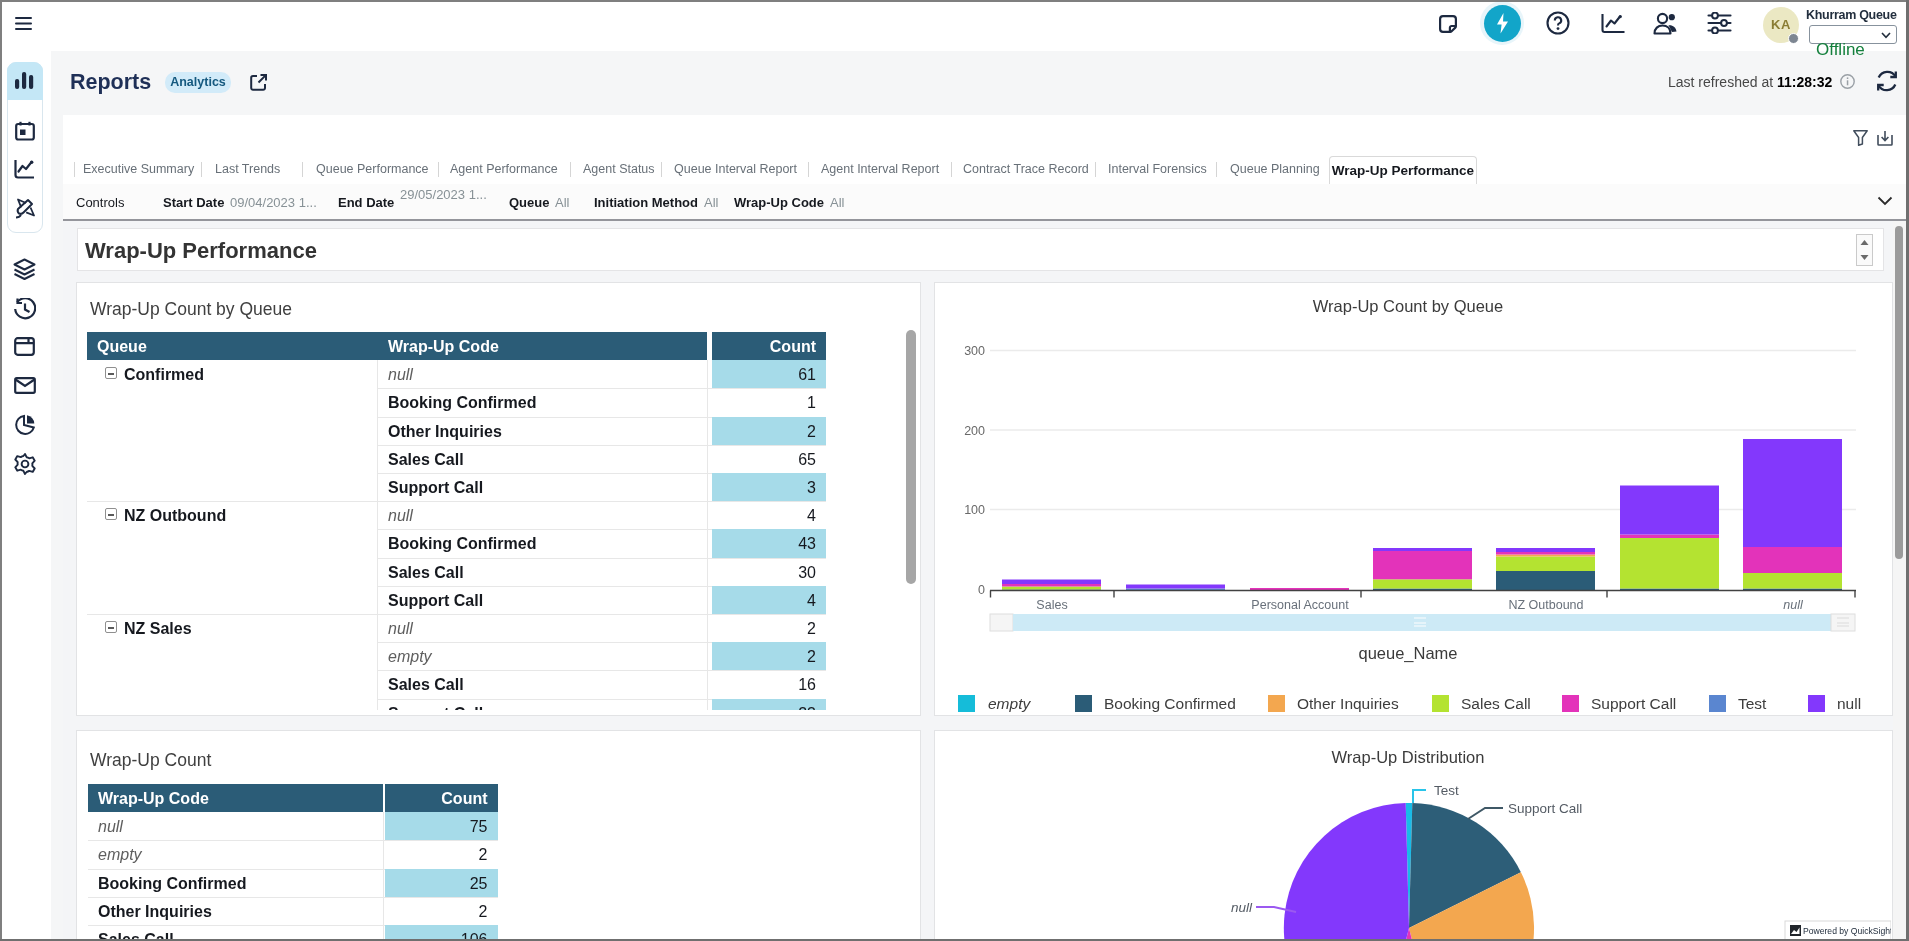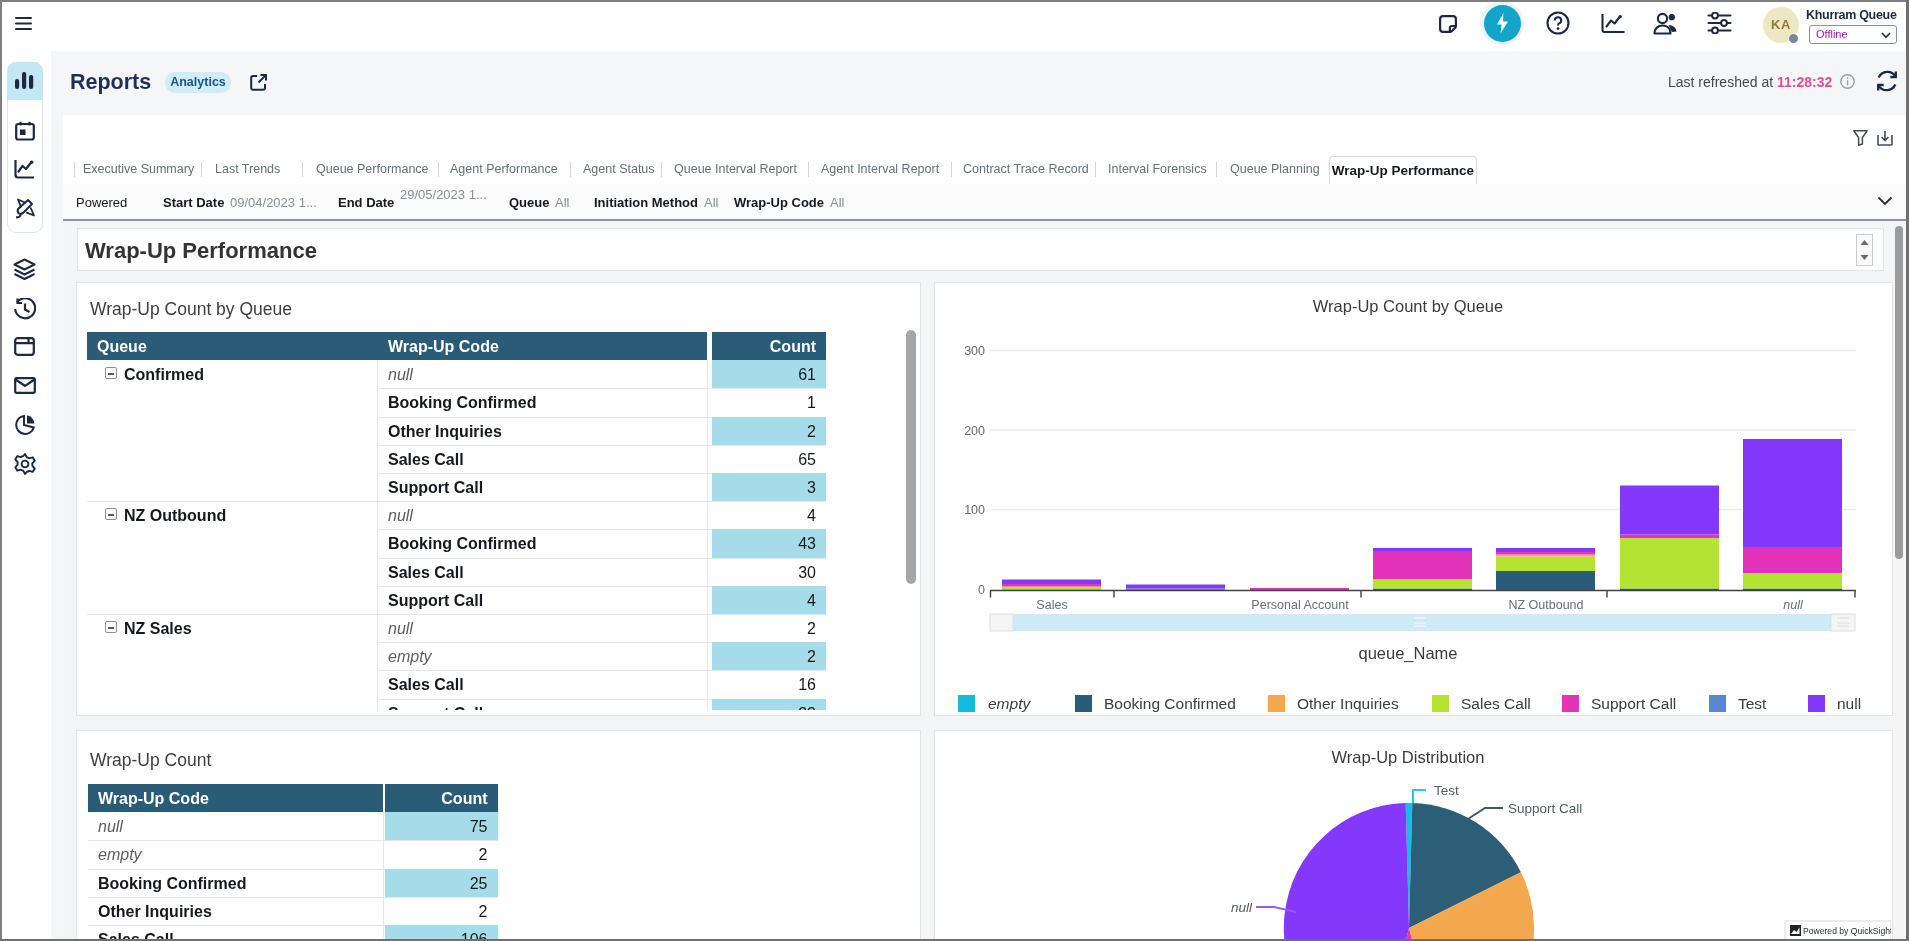--- a/index.html
+++ b/index.html
@@ -107,21 +107,21 @@
  </g>
  <circle cx="8" cy="3.5" r="2.9" fill="#fff" stroke="#1d2940" stroke-width="2"></circle>
  <circle cx="17" cy="11" r="2.9" fill="#fff" stroke="#1d2940" stroke-width="2"></circle>
  <circle cx="8" cy="18.5" r="2.9" fill="#fff" stroke="#1d2940" stroke-width="2"></circle>
 </svg>
 <div class="abs" style="left:1763px;top:7px;width:36px;height:36px;border-radius:50%;background:#ebe8c3"></div>
 <div class="abs" style="left:1763px;top:7px;width:36px;height:36px;border-radius:50%;text-align:center;line-height:36px;font-weight:bold;font-size:13px;color:#8a7d33;letter-spacing:.5px">KA</div>
 <div class="abs" style="left:1788px;top:33px;width:11px;height:11px;border-radius:50%;background:#7d8692;border:1.5px solid #fff"></div>
 <div class="abs" style="left:1806px;top:8px;font-weight:bold;font-size:12.5px;letter-spacing:-0.3px;color:#232f3e">Khurram Queue</div>
 <div class="abs" style="left:1809px;top:25px;width:88px;height:19px;border:1px solid #87929d;border-radius:3px;background:#fff">
- <span style="position:absolute;left:6px;top:2px;font-size:11px;color:#a21caf">Offline</span>
+ <span style="position:absolute;left:6px;top:14px;font-size:17px;color:#15803d">Offline</span>
  <svg class="ic" style="position:absolute;right:5px;top:6px" width="10" height="7" viewBox="0 0 10 7">
       <path d="M1 1 L5 5.4 L9 1" fill="none" stroke="#232f3e" stroke-width="1.6"></path>
     </svg>
 </div>
 
 <div class="abs" style="left:7px;top:62px;width:36px;height:171px;background:#fff;border:1px solid #d9e6ee;border-radius:9px"></div>
 <div class="abs" style="left:7px;top:62px;width:36px;height:38px;background:#c4e7f6;border-radius:9px 9px 0 0"></div>
 <svg class="abs ic" style="left:14px;top:71px" width="21" height="20" viewBox="0 0 21 20">
  <g fill="#1d2940">
   <rect x="1" y="8" width="4.2" height="10" rx="2"></rect>
@@ -170,21 +170,21 @@
  <path d="M11 1 l1.6 3.2 a7.5 7.5 0 0 1 2.6 1.1 l3.5 -1 l2 3.4 l-2.4 2.7 a7.5 7.5 0 0 1 0 2.4 l2.4 2.7 l-2 3.4 l-3.5 -1 a7.5 7.5 0 0 1 -2.6 1.1 L11 21 l-1.6 -3.2 a7.5 7.5 0 0 1 -2.6 -1.1 l-3.5 1 l-2 -3.4 l2.4 -2.7 a7.5 7.5 0 0 1 0 -2.4 L1.3 6.5 l2 -3.4 l3.5 1 a7.5 7.5 0 0 1 2.6 -1.1 Z" fill="none" stroke="#1d2940" stroke-width="1.9" stroke-linejoin="round"></path>
  <circle cx="11" cy="11" r="3.4" fill="none" stroke="#1d2940" stroke-width="1.9"></circle>
 </svg>
 
 <div class="abs" style="left:70px;top:70px;font-size:21.5px;font-weight:bold;color:#1f3057">Reports</div>
 <div class="abs" style="left:165px;top:72px;width:66px;height:21px;background:#d2ebf9;border-radius:10px;text-align:center;line-height:21px;font-size:12.5px;font-weight:bold;color:#15597f">Analytics</div>
 <svg class="abs ic" style="left:249px;top:73px" width="19" height="19" viewBox="0 0 19 19">
  <path d="M8 3 H4 a1.8 1.8 0 0 0 -1.8 1.8 V15 A1.8 1.8 0 0 0 4 16.8 h10.2 A1.8 1.8 0 0 0 16 15 V11" fill="none" stroke="#1d2940" stroke-width="2"></path>
  <path d="M11.5 2 h5.5 v5.5 M16.6 2.4 L9.5 9.5" fill="none" stroke="#1d2940" stroke-width="2"></path>
 </svg>
-<div class="abs" style="left:1668px;top:74px;font-size:14px;color:#474747">Last refreshed at <b style="color:#ec4899">11:28:32</b></div>
+<div class="abs" style="left:1668px;top:74px;font-size:14px;color:#474747">Last refreshed at <b style="color:#000000">11:28:32</b></div>
 <svg class="abs ic" style="left:1840px;top:74px" width="15" height="15" viewBox="0 0 15 15">
  <circle cx="7.5" cy="7.5" r="6.7" fill="none" stroke="#9aa0a6" stroke-width="1.4"></circle>
  <rect x="6.8" y="6.3" width="1.5" height="5" fill="#9aa0a6"></rect>
     <rect x="6.8" y="3.4" width="1.5" height="1.6" fill="#9aa0a6"></rect>
 </svg>
 <svg class="abs ic" style="left:1876px;top:70px" width="22" height="22" viewBox="0 0 22 22">
  <path d="M19.5 6.5 a9.4 9.4 0 0 0 -16.8 1" fill="none" stroke="#1d2940" stroke-width="2.3"></path>
  <path d="M19.8 1.5 v5.5 h-5.5" fill="none" stroke="#1d2940" stroke-width="2.3"></path>
  <path d="M2.5 15.5 a9.4 9.4 0 0 0 16.8 -1" fill="none" stroke="#1d2940" stroke-width="2.3"></path>
  <path d="M2.2 20.5 v-5.5 h5.5" fill="none" stroke="#1d2940" stroke-width="2.3"></path>
@@ -213,21 +213,21 @@
  <div class="tab" style="left:758px">Agent Interval Report</div>
  <div class="tabsep" style="left:888px"></div>
  <div class="tab" style="left:900px">Contract Trace Record</div>
  <div class="tabsep" style="left:1032px"></div>
  <div class="tab" style="left:1045px">Interval Forensics</div>
  <div class="tabsep" style="left:1153px"></div>
  <div class="tab" style="left:1167px">Queue Planning</div>
  <div id="activetab" style="left:1266px;width:148px">Wrap-Up Performance</div>
 </div>
 <div class="abs" id="controls">
- <span class="abs" style="left:13px;top:11px">Powered</span>
+ <span class="abs" style="left:13px;top:11px">Controls</span>
  <span class="abs lbl" style="left:100px;top:11px">Start Date</span>
  <span class="abs val" style="left:167px;top:11px">09/04/2023 1...</span>
  <span class="abs lbl" style="left:275px;top:11px">End Date</span>
  <span class="abs val" style="left:337px;top:3px">29/05/2023 1...</span>
  <span class="abs lbl" style="left:446px;top:11px">Queue</span>
  <span class="abs val" style="left:492px;top:11px">All</span>
  <span class="abs lbl" style="left:531px;top:11px">Initiation Method</span>
  <span class="abs val" style="left:641px;top:11px">All</span>
  <span class="abs lbl" style="left:671px;top:11px">Wrap-Up Code</span>
  <span class="abs val" style="left:767px;top:11px">All</span>

